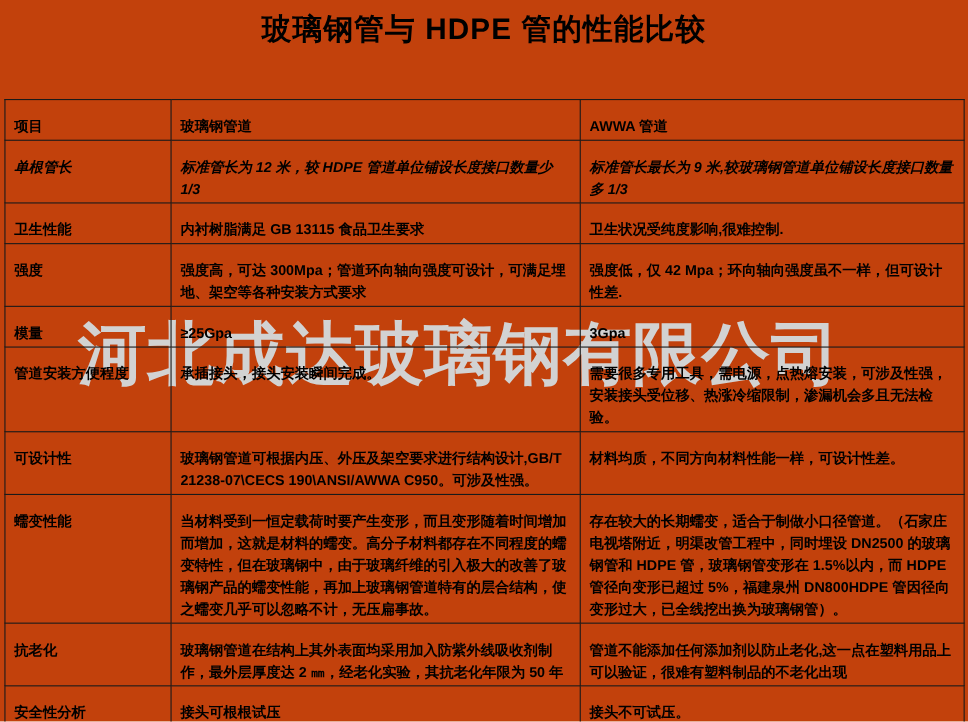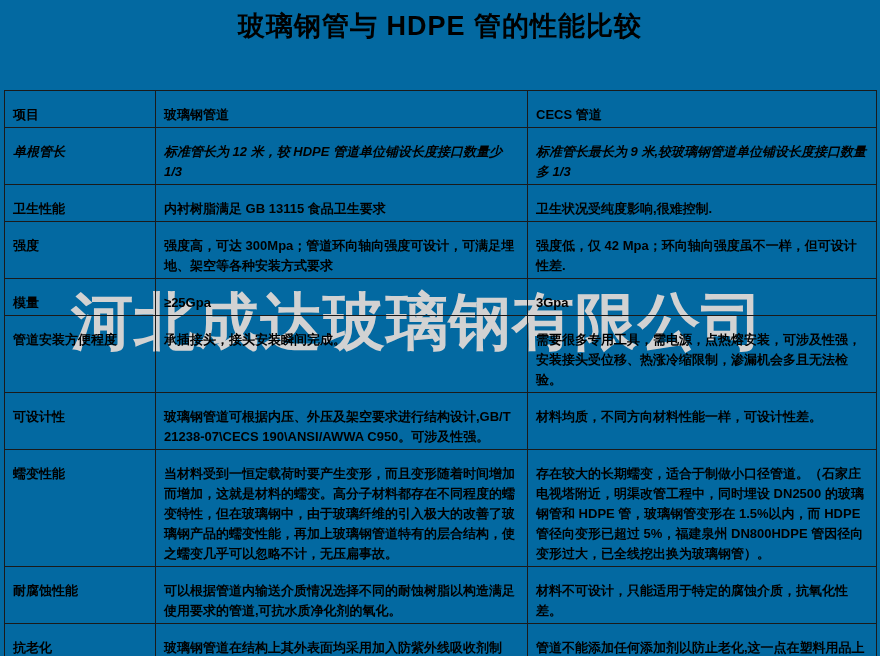--- a/index.html
+++ b/index.html
@@ -8,21 +8,21 @@
     background: #ffffff;
     width: 880px;
     height: 656px;
     overflow: hidden;
     font-family: "Liberation Sans", "DejaVu Sans", sans-serif;
   }
   .page {
     position: relative;
     width: 880px;
     height: 656px;
-    background: #0369a1;
+    background: #c2410c;
   }
   .doc-title {
     margin: 0;
     padding-top: 8px;
     text-align: center;
     font-size: 27px;
     font-weight: 700;
     color: #000000;
     letter-spacing: 1px;
   }
@@ -76,21 +76,21 @@
   <table class="cmp">
     <colgroup>
       <col class="c-item">
       <col class="c-frp">
       <col class="c-hdpe">
     </colgroup>
     <thead>
       <tr>
         <th>项目</th>
         <th>玻璃钢管道</th>
-        <th>CECS 管道</th>
+        <th>AWWA 管道</th>
       </tr>
     </thead>
     <tbody>
         <tr style="height: 49px; font-style: italic;">
           <td>单根管长</td>
           <td>标准管长为 12 米，较 HDPE 管道单位铺设长度接口数量少 1/3</td>
           <td>标准管长最长为 9 米,较玻璃钢管道单位铺设长度接口数量多 1/3</td>
         </tr>
         <tr style="height: 30px;">
           <td>卫生性能</td>
@@ -115,25 +115,20 @@
         <tr style="height: 45px;">
           <td>可设计性</td>
           <td>玻璃钢管道可根据内压、外压及架空要求进行结构设计,GB/T 21238-07\CECS 190\ANSI/AWWA C950。可涉及性强。</td>
           <td>材料均质，不同方向材料性能一样，可设计性差。</td>
         </tr>
         <tr style="height: 105px;">
           <td>蠕变性能</td>
           <td>当材料受到一恒定载荷时要产生变形，而且变形随着时间增加而增加，这就是材料的蠕变。高分子材料都存在不同程度的蠕变特性，但在玻璃钢中，由于玻璃纤维的引入极大的改善了玻璃钢产品的蠕变性能，再加上玻璃钢管道特有的层合结构，使之蠕变几乎可以忽略不计，无压扁事故。</td>
           <td>存在较大的长期蠕变，适合于制做小口径管道。（石家庄电视塔附近，明渠改管工程中，同时埋设 DN2500 的玻璃钢管和 HDPE 管，玻璃钢管变形在 1.5%以内，而 HDPE 管径向变形已超过 5%，福建泉州 DN800HDPE 管因径向变形过大，已全线挖出换为玻璃钢管）。</td>
         </tr>
-        <tr style="height: 48px;">
-          <td>耐腐蚀性能</td>
-          <td>可以根据管道内输送介质情况选择不同的耐蚀树脂以构造满足使用要求的管道,可抗水质净化剂的氧化。</td>
-          <td>材料不可设计，只能适用于特定的腐蚀介质，抗氧化性差。</td>
-        </tr>
         <tr style="height: 52px;">
           <td>抗老化</td>
           <td>玻璃钢管道在结构上其外表面均采用加入防紫外线吸收剂制作，最外层厚度达 2 ㎜，经老化实验，其抗老化年限为 50 年</td>
           <td>管道不能添加任何添加剂以防止老化,这一点在塑料用品上可以验证，很难有塑料制品的不老化出现</td>
         </tr>
         <tr style="height: 28px;">
           <td>安全性分析</td>
           <td>接头可根根试压</td>
           <td>接头不可试压。</td>
         </tr>

